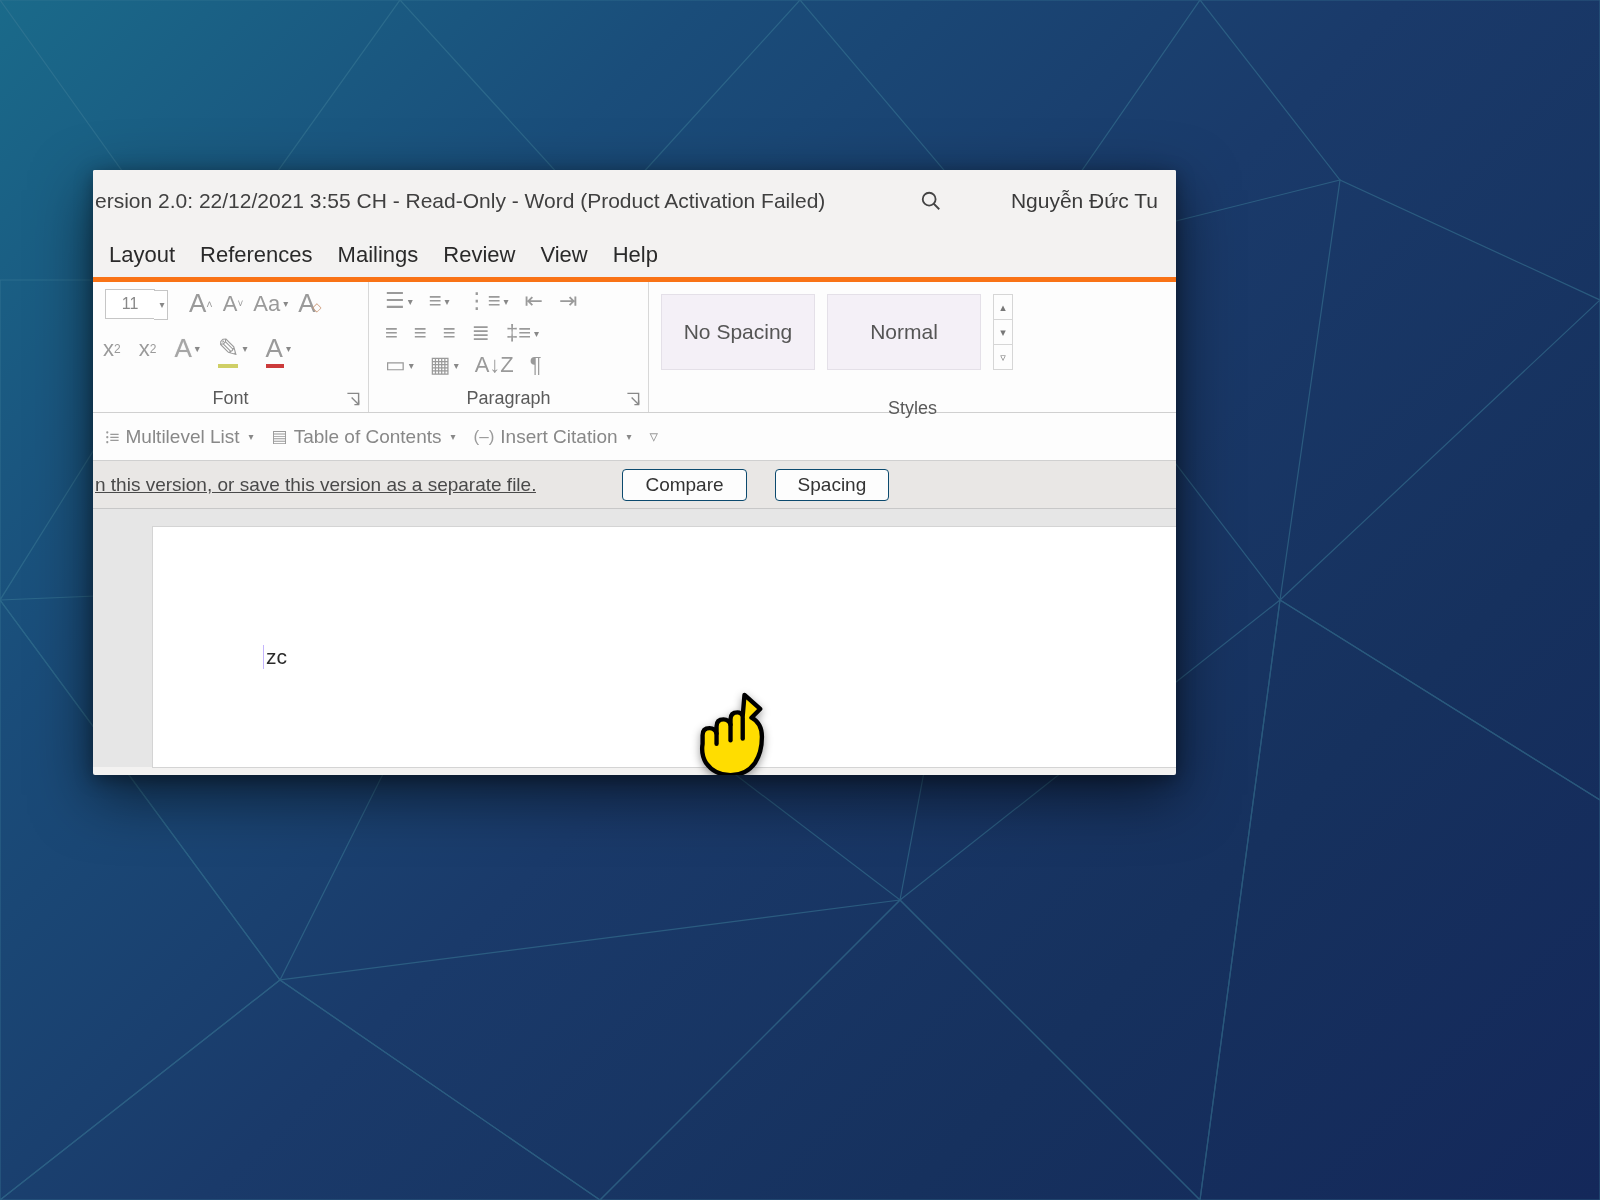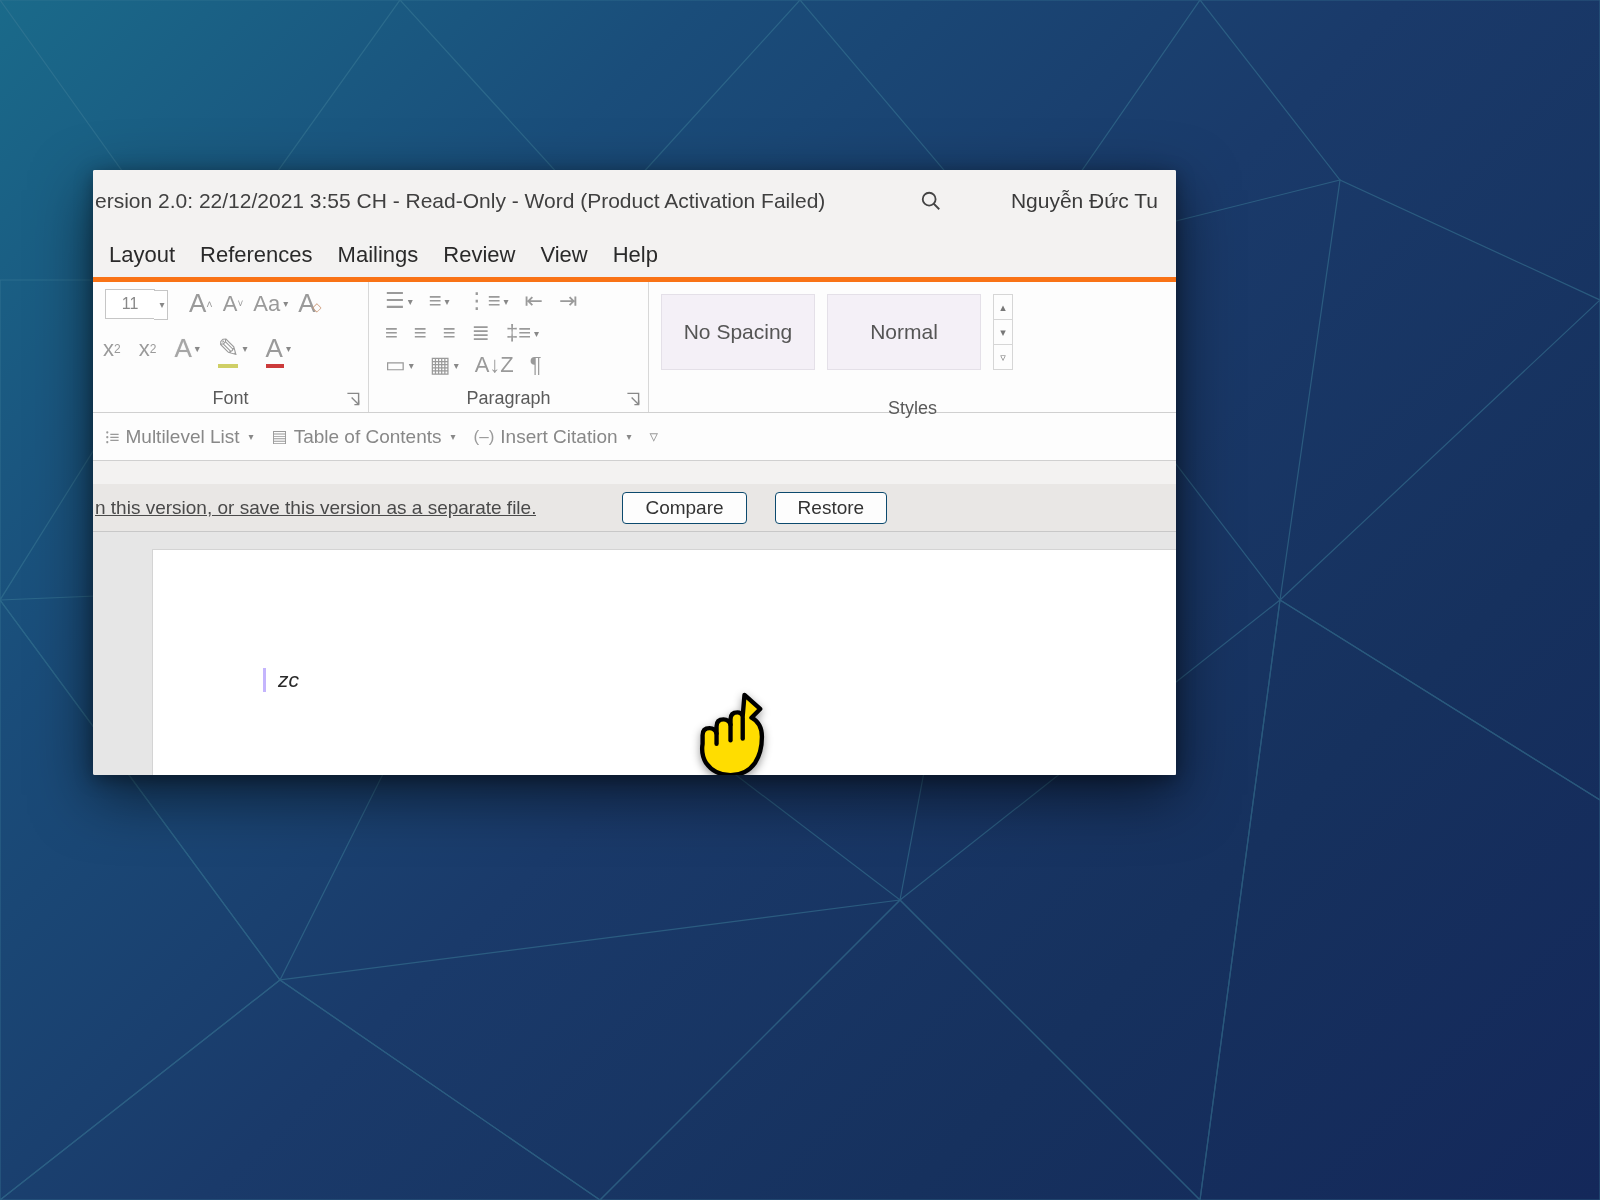--- a/index.html
+++ b/index.html
@@ -104,42 +104,41 @@
     font-size:19px; color:#888;
   }
   .qat-item { display:flex; align-items:center; gap:6px; cursor:pointer;}
 
   
   .infobar {
     height: 48px; background:#e9e7e5;
     display:flex; align-items:center; gap:28px;
     padding:0 14px 0 2px;
     border-bottom:1px solid #c8c8c8;
-    margin-top:23px;
   }
   .info-text { font-size:19px; color:#4a4a4a; text-decoration:underline; white-space:nowrap; overflow:hidden;}
   .pill {
     height:32px; padding:0 22px; background:#fdfdfd;
     border:1px solid #0c4a6e; border-radius:4px;
     font-size:19px; color:#333; display:flex; align-items:center; cursor:pointer;
   }
 
   
   .doc-area {
     height: calc(100% - 62px - 45px - 144px - 48px - 48px);
     background:#e6e6e6; position:relative;
   }
   .page {
     position:absolute; left:60px; top:18px; right:0; bottom:0;
     background:#fff;
     box-shadow: 0 0 0 1px #d4d4d4;
     padding: 118px 0 0 110px;
     font-size:21px; color:#2a2a2a;
   }
-  .cursor-line { border-left:3px solid #c4b5fd; padding-left:12px; height:24px; display:inline-block; line-height:24px;font-style:italic;}
+  .cursor-line { border-left:1px solid #c4b5fd; padding-left:2px; height:24px; display:inline-block; line-height:24px;}
 
   
   .pointer-hand {
     position:absolute;
     left: 596px; top: 518px;
     width: 90px; height: 96px;
     pointer-events:none;
     z-index: 50;
   }
   .pointer-hand svg { width:100%; height:100%; filter: drop-shadow(0 3px 4px rgba(0,0,0,0.4)); }
@@ -301,21 +300,21 @@
     </span>
     <span class="qat-item">
         <span class="ico sm">▿</span>
       </span>
   </div>
 
   <div class="infobar">
     <span class="info-text">n this version, or save this version as a separate file.</span>
     <span style="flex:0 0 30px"></span>
     <span class="pill">Compare</span>
-    <span class="pill">Restore</span>
+    <span class="pill">Spacing</span>
   </div>
 
   <div class="doc-area">
     <div class="page">
       <span><span class="cursor-line">zc</span></span>
     </div>
   </div>
 
   <div class="pointer-hand">
     <svg viewBox="0 0 100 110">

